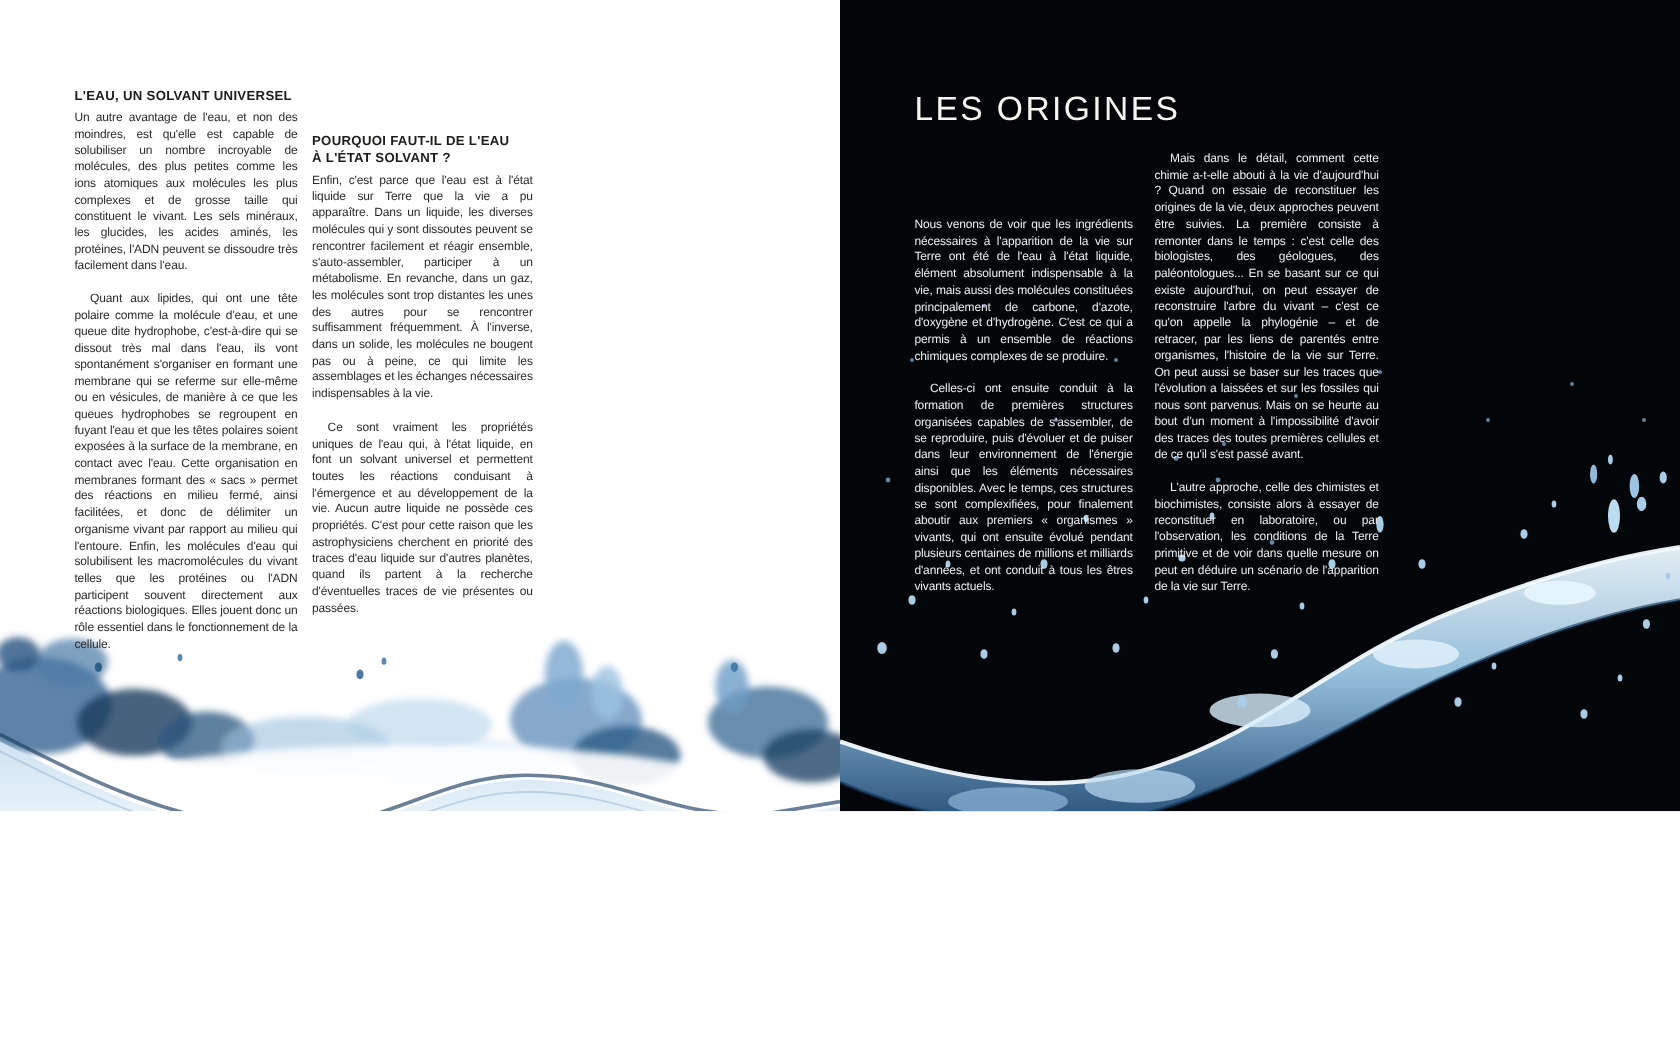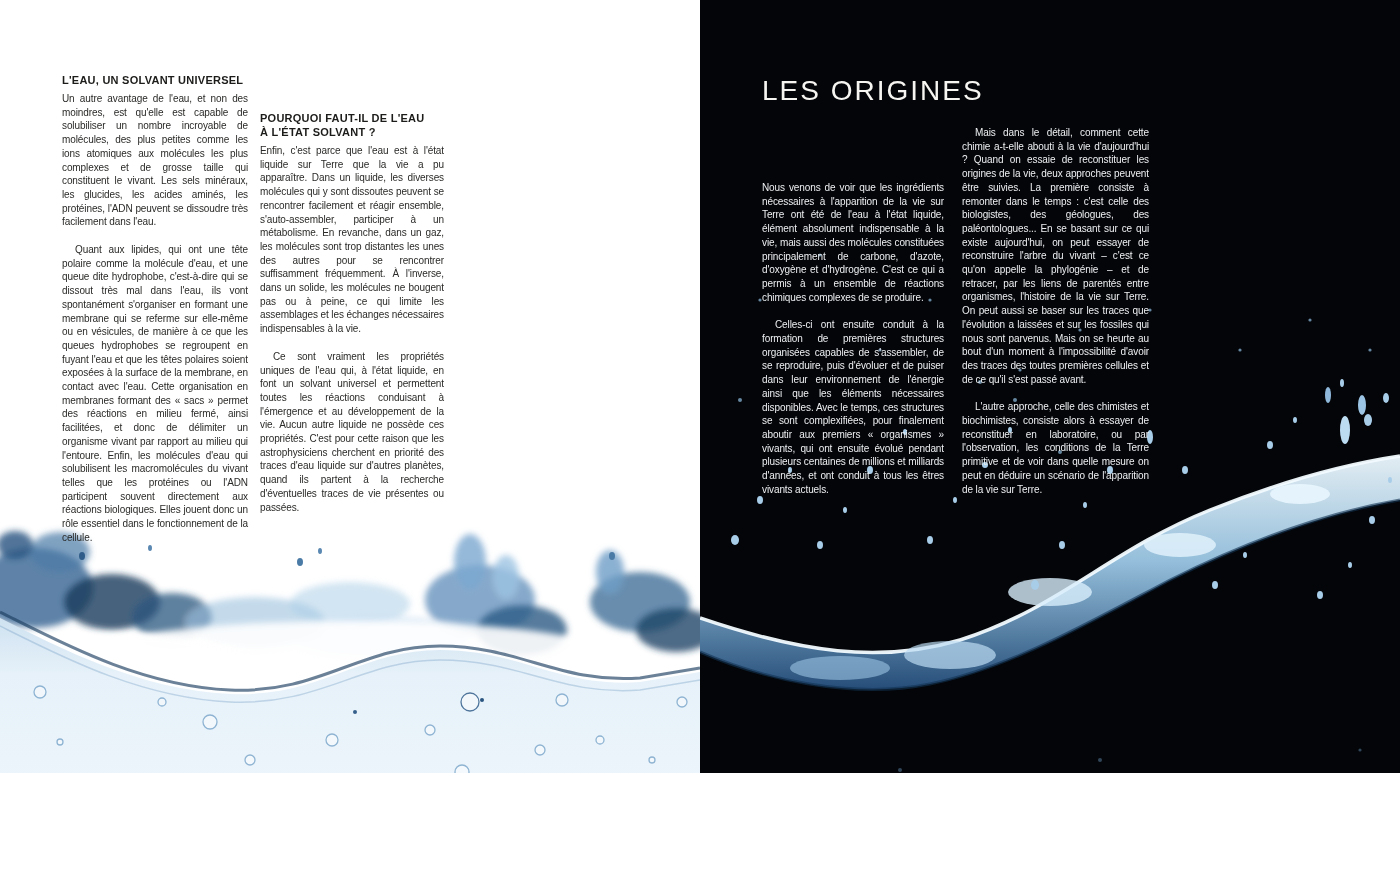--- a/index.html
+++ b/index.html
@@ -1,17 +1,17 @@
 <!DOCTYPE html>
 <html lang="fr"><head>
 <meta charset="utf-8">
 <style>
   html,body{margin:0;padding:0;}
   .spread{
-    position:relative;width:1400px;height:773px;overflow:hidden;
+    position:relative;width:1400px;height:676px;overflow:hidden;
     background:#ffffff;font-family:"Liberation Sans",sans-serif;
   }
   .page-right-bg{
     position:absolute;left:700px;top:0;width:700px;height:871px;
     background:#030508;z-index:0;
   }
   .water{position:absolute;left:0;top:0;z-index:1;pointer-events:none;}
   .textlayer{position:absolute;z-index:2;}
 
   

